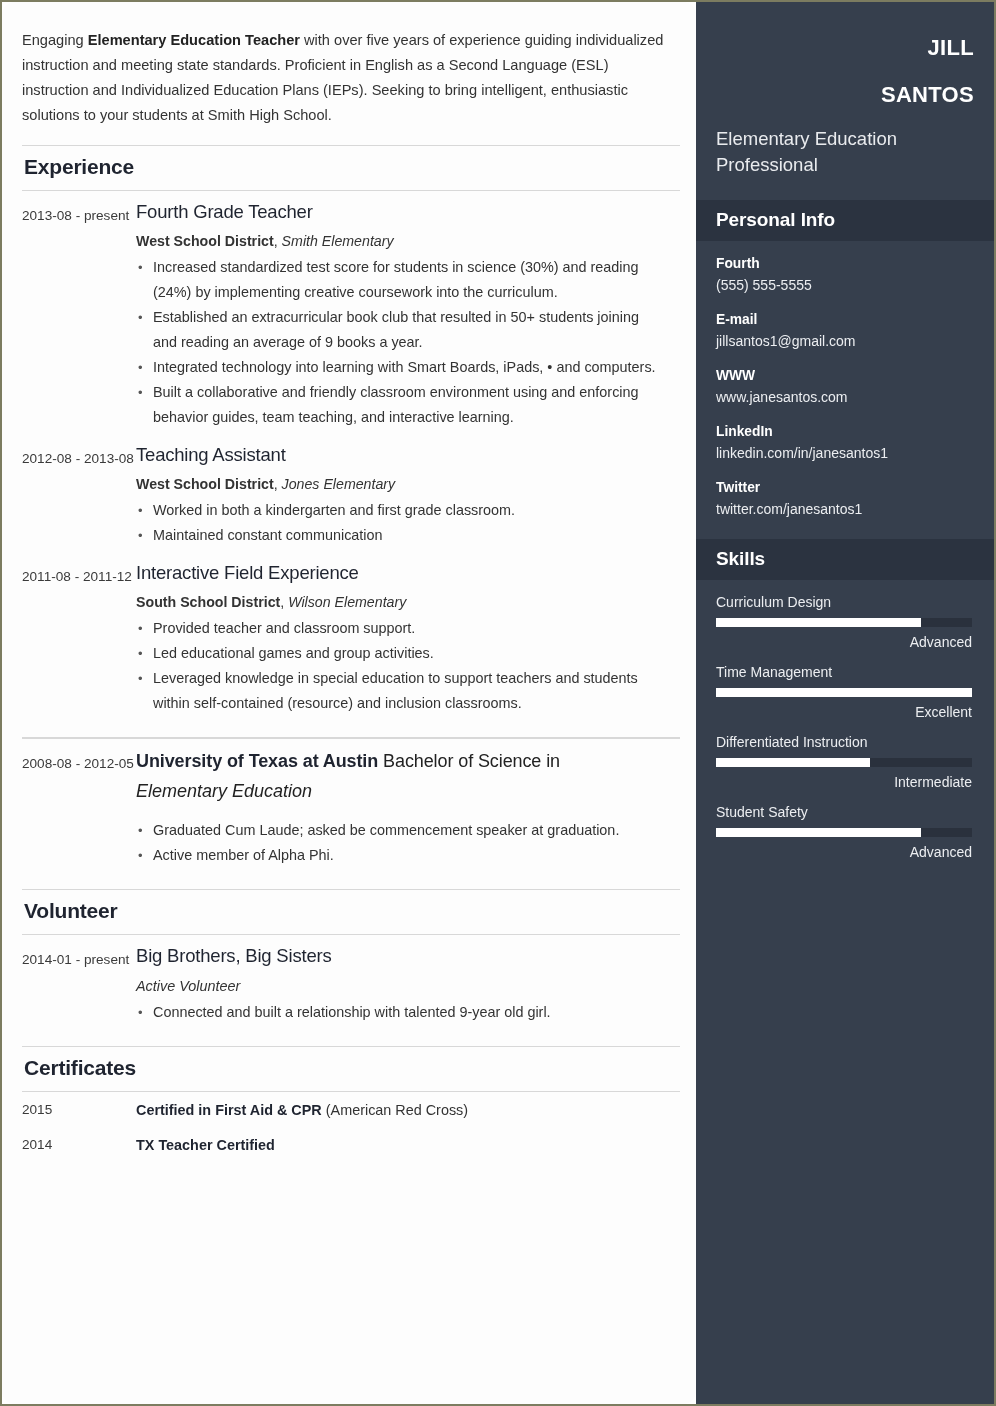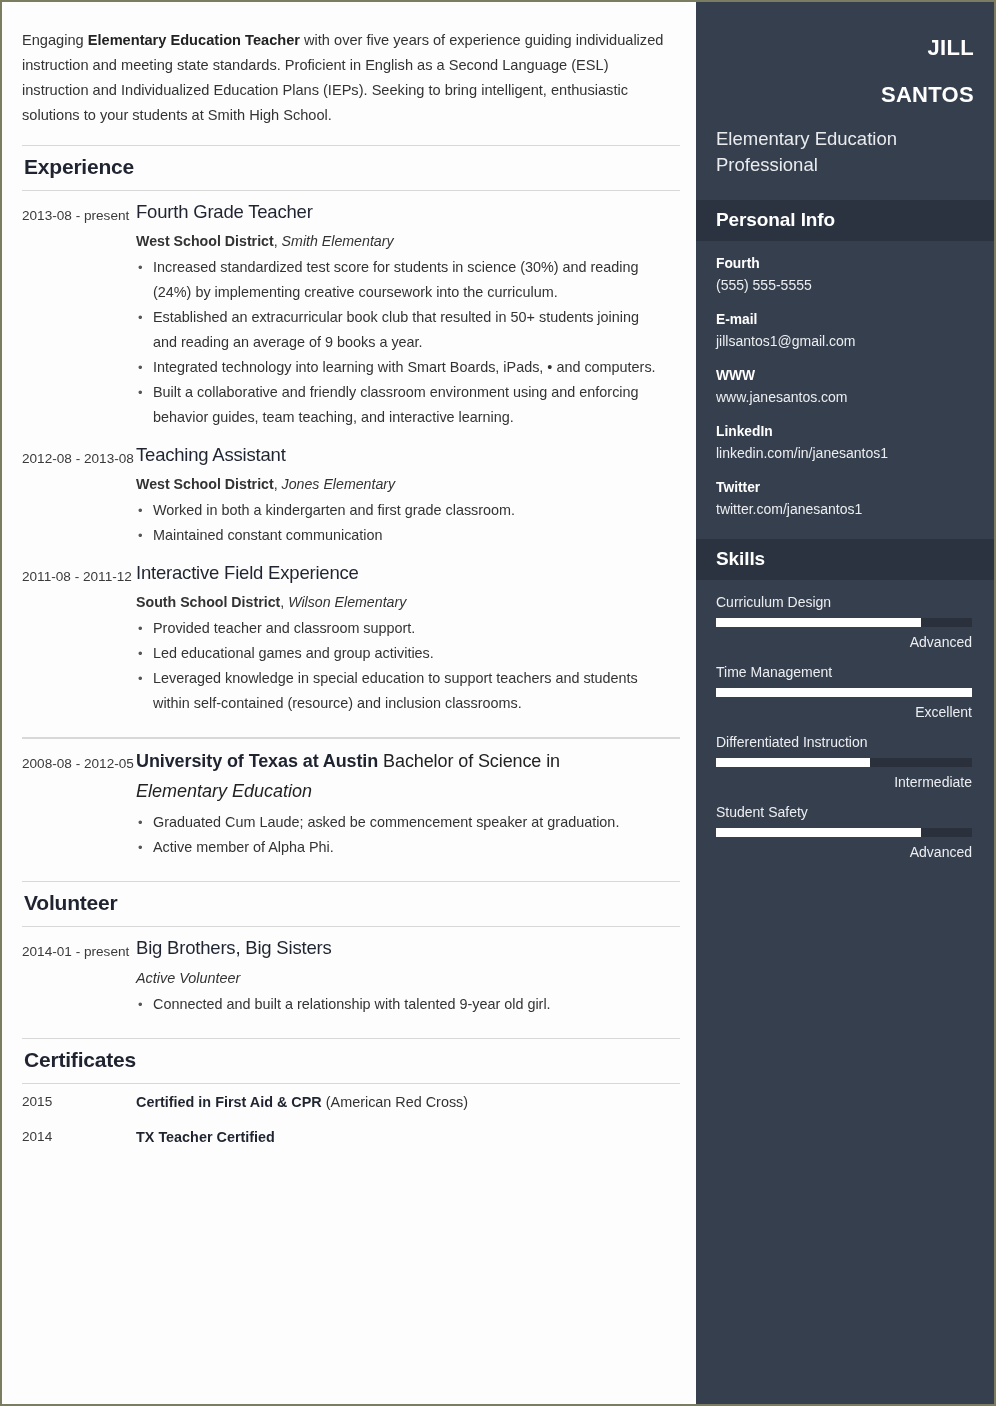--- a/index.html
+++ b/index.html
@@ -109,21 +109,21 @@
     line-height: 29px;
     color: #222;
     letter-spacing: -0.1px;
   }
   .edu-line1 .school { font-weight: bold; color: #1f2430; }
   .edu-line2 {
     font-size: 18px;
     font-style: italic;
     line-height: 30px;
     color: #222;
-    margin-bottom: 4px;
+    margin-bottom: 12px;
   }
 
   .vol-role {
     font-size: 14.4px;
     font-style: italic;
     line-height: 24px;
     color: #333;
     margin-bottom: 2px;
   }
 

